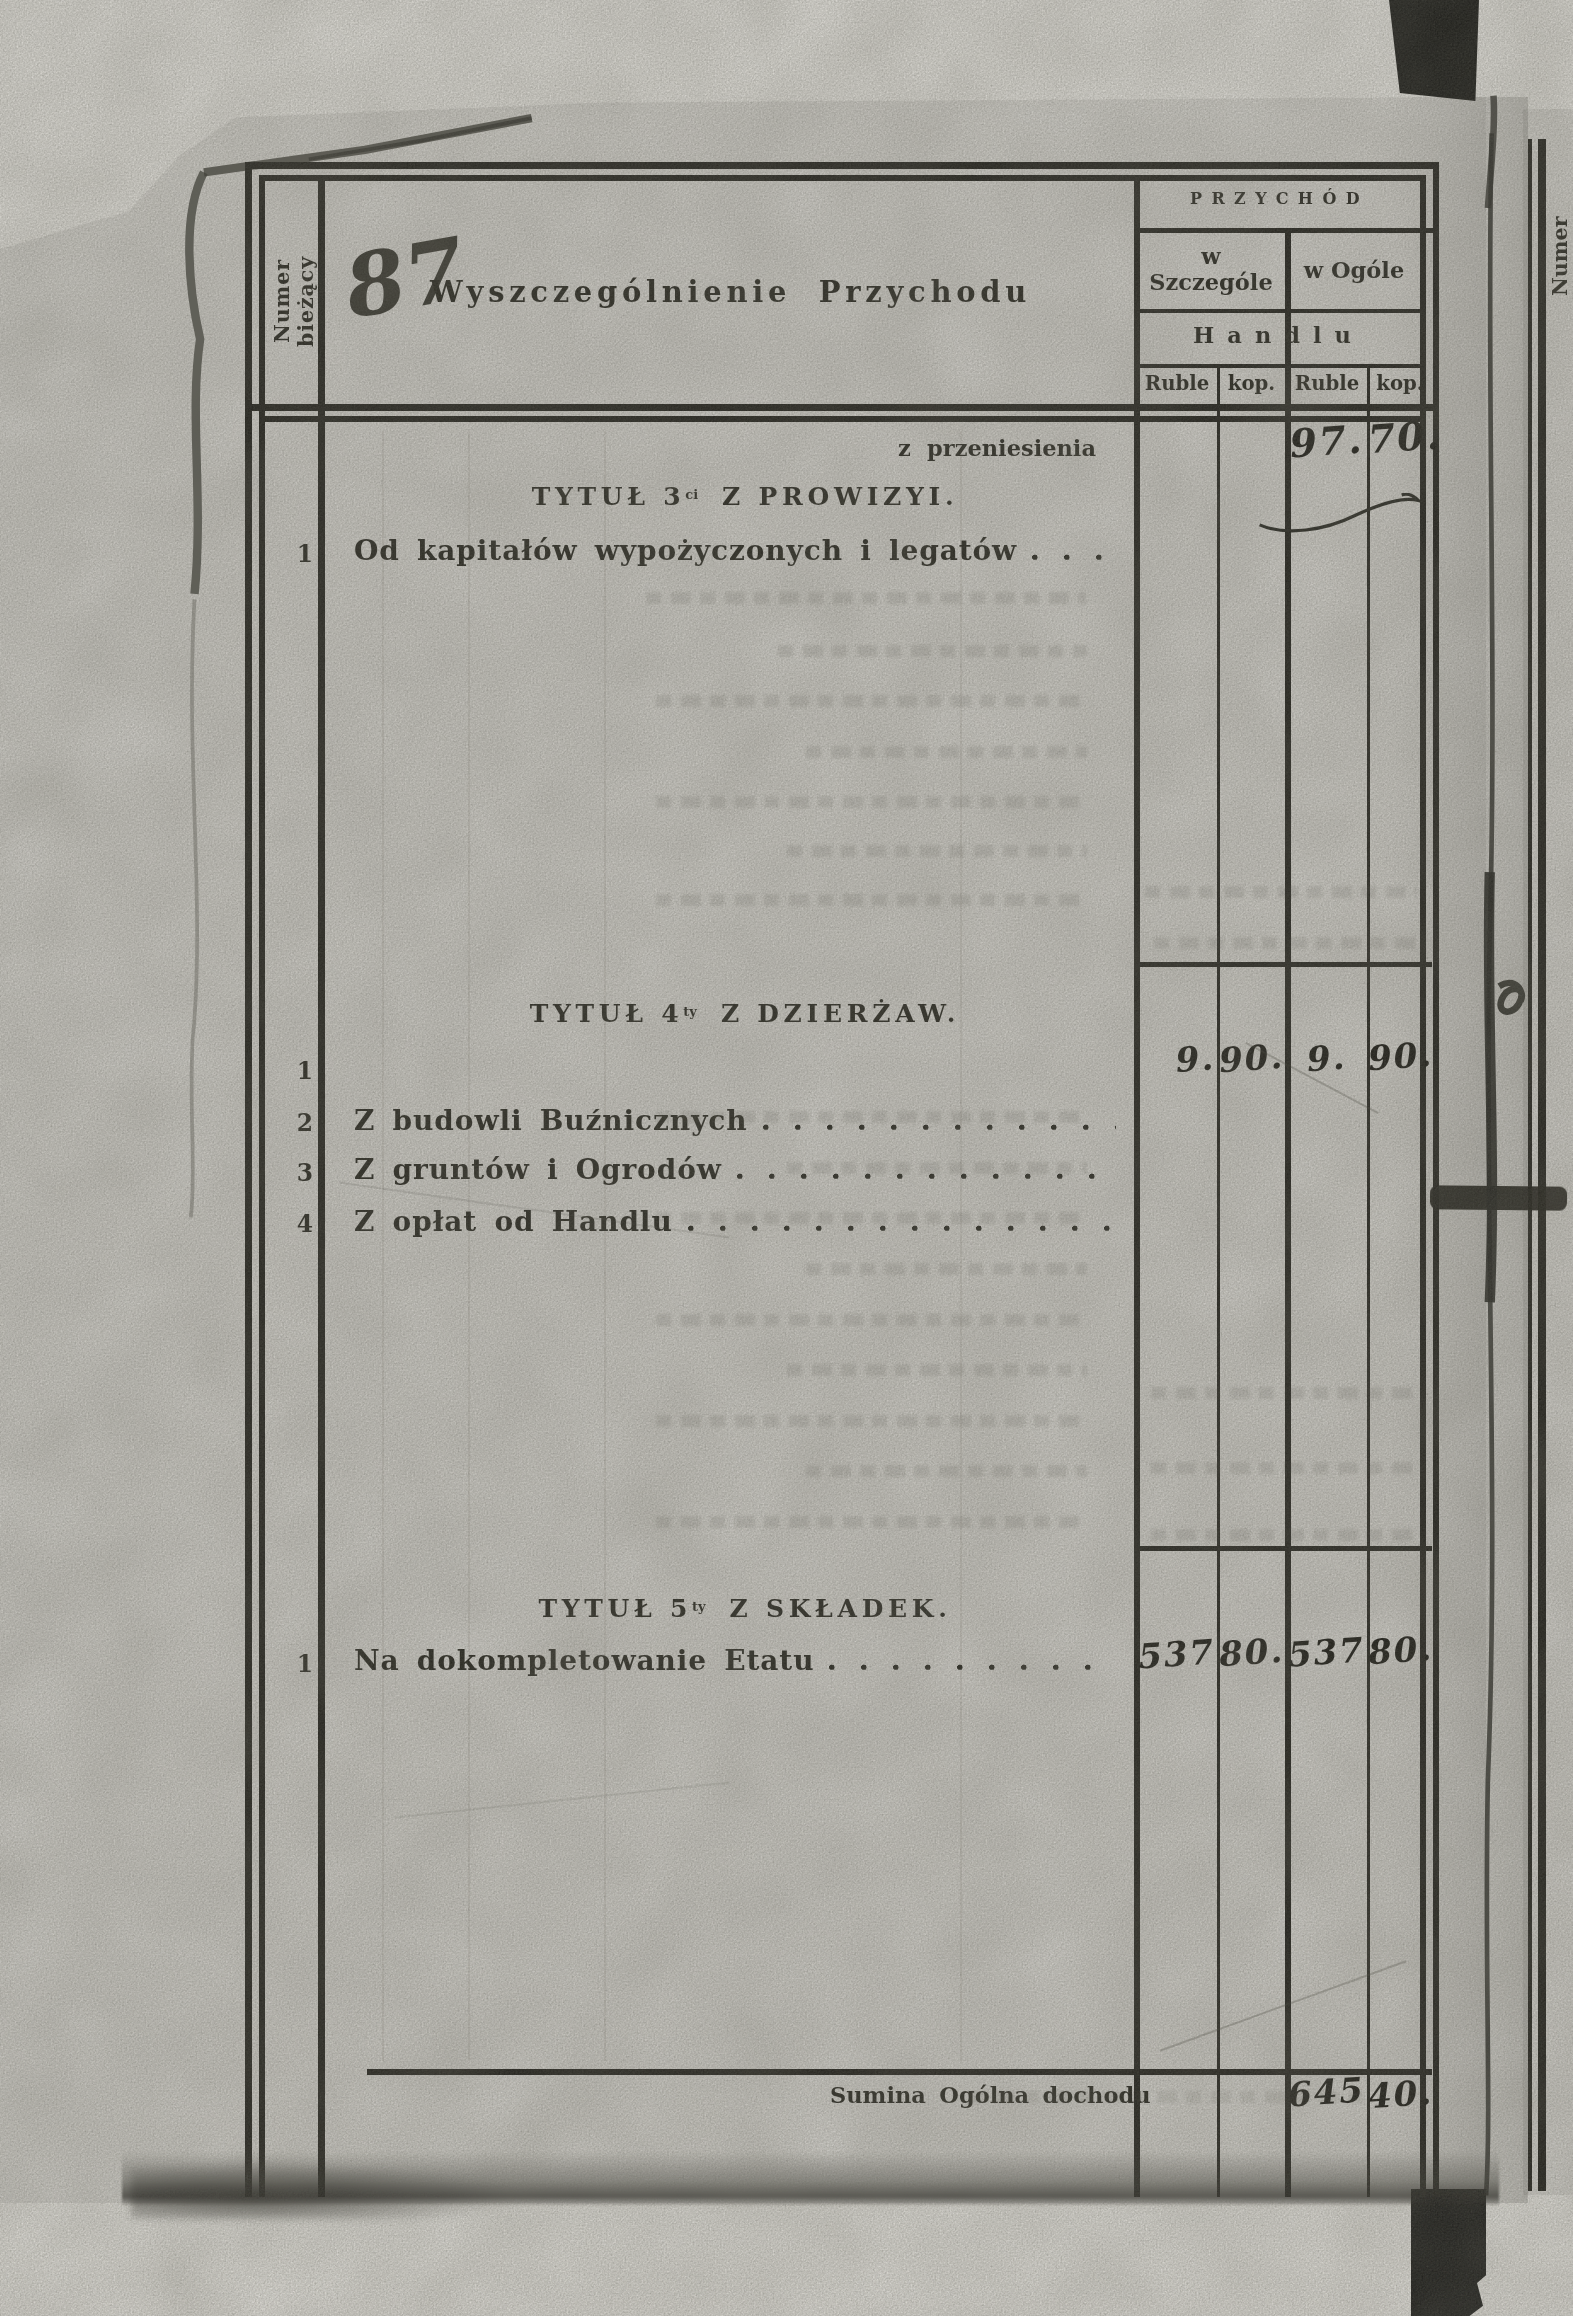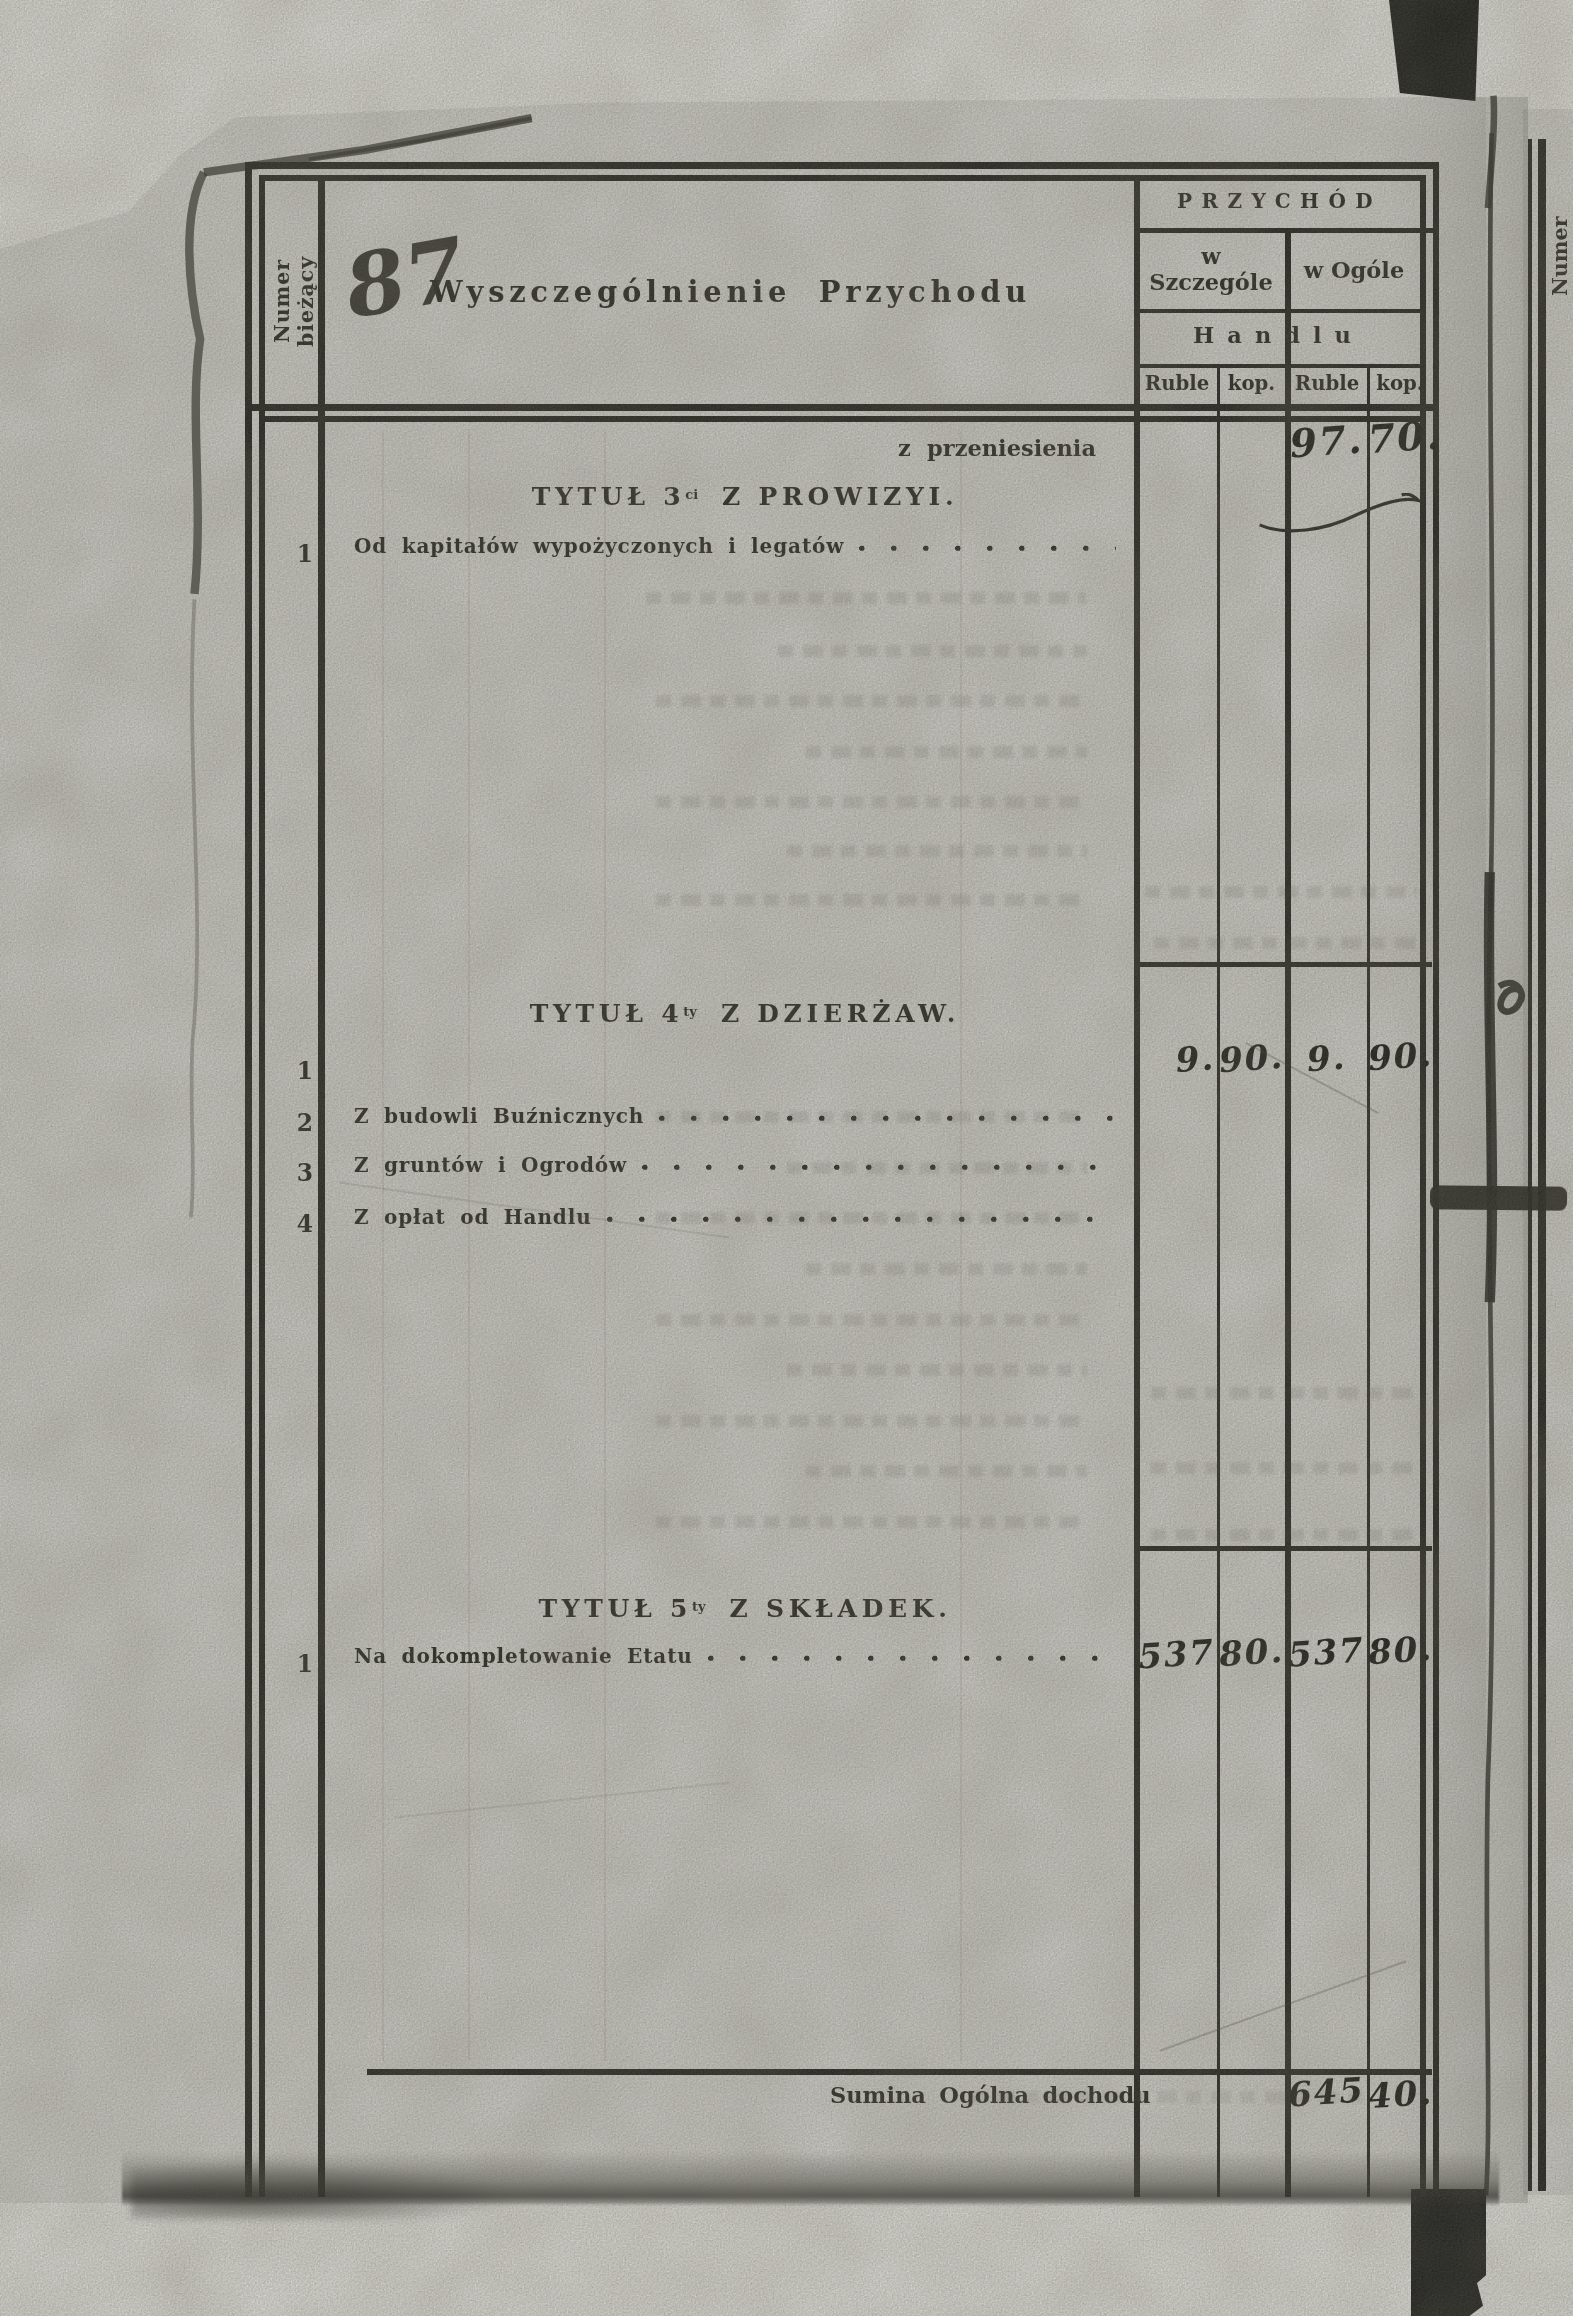--- a/index.html
+++ b/index.html
@@ -24,21 +24,21 @@
   .faint{opacity:.10;background:#4a483f;}
   
   .print{font-family:"DejaVu Serif","Liberation Serif",serif;font-weight:700;color:#201f18;}
   .rot{writing-mode:vertical-rl;transform:rotate(180deg);text-align:center;}
   .hdr{position:absolute;text-align:center;}
   sup{font-size:.52em;vertical-align:.5em;letter-spacing:0;}
   .sect{position:absolute;left:356px;width:778px;text-align:center;font-size:25px;letter-spacing:4.7px;white-space:nowrap;}
   .sect .gap{display:inline-block;width:24px;}
   .rownum{position:absolute;left:279px;width:34px;text-align:right;font-size:23.4px;}
   .itemrow{position:absolute;left:354px;width:766px;display:flex;align-items:flex-end;}
-  .itemrow .lbl{font-size:20px;white-space:nowrap;word-spacing:6.6px;letter-spacing:0.9px;}
+  .itemrow .lbl{font-size:28px;white-space:nowrap;word-spacing:6.6px;letter-spacing:0.9px;}
   .leaders{flex:1;height:6.6px;margin:0 3.7px 6.6px 15px;
     background-image:radial-gradient(circle at 2.8px 3.3px,#23221b 2.5px,rgba(0,0,0,0) 3px);
     background-size:32px 6.6px;background-repeat:repeat-x;}
   
   .cellval{position:absolute;font-family:"DejaVu Serif","Liberation Serif",serif;
     font-style:italic;font-weight:700;color:#14130e;font-size:34px;text-align:center;
     transform:rotate(-4deg);letter-spacing:1.9px;white-space:nowrap;}
   .c-dr{left:1136px;width:79px;text-align:right;}
   .c-dk{left:1219px;width:65px;}
   .c-tr{left:1288px;width:77px;}
@@ -119,21 +119,21 @@
   <div class="vl faint" style="left:468px;top:431px;width:1.9px;height:1630px"></div>
   <div class="vl faint" style="left:604px;top:431px;width:1.9px;height:1630px"></div>
   <div class="vl faint" style="left:960px;top:431px;width:1.9px;height:1630px"></div>
 
   <div class="print rot" style="position:absolute;left:270px;top:228px;width:45px;height:146px;font-size:20.6px;letter-spacing:0.9px;">Numer bieżący</div>
 
   <div class="print" style="position:absolute;left:345px;top:227px;font-size:86px;font-style:italic;transform:rotate(-10deg);opacity:.92;">87</div>
 
   <div class="print hdr" style="left:337px;top:275px;width:787px;font-size:29px;letter-spacing:4.7px;word-spacing:13px;white-space:nowrap;">Wyszczególnienie Przychodu</div>
 
-  <div class="print hdr" style="left:1139px;top:189px;width:281px;font-size:20px;letter-spacing:9.4px;">PRZYCHÓD</div>
+  <div class="print hdr" style="left:1139px;top:189px;width:281px;font-size:16px;letter-spacing:9.4px;">PRZYCHÓD</div>
 
   <div class="print hdr" style="left:1136px;top:243px;width:150px;font-size:22.5px;">w Szczególe</div>
   <div class="print hdr" style="left:1288px;top:257px;width:132px;font-size:22.5px;">w Ogóle</div>
 
   <div class="print hdr" style="left:1136px;top:322px;width:285px;font-size:22.5px;letter-spacing:13px;">Handlu</div>
 
   <div class="print hdr" style="left:1136px;top:372px;width:82px;font-size:19.7px;">Ruble</div>
   <div class="print hdr" style="left:1219px;top:372px;width:65px;font-size:19.7px;">kop.</div>
   <div class="print hdr" style="left:1289px;top:372px;width:76px;font-size:19.7px;">Ruble</div>
   <div class="print hdr" style="left:1368px;top:372px;width:64px;font-size:19.7px;">kop.</div>

